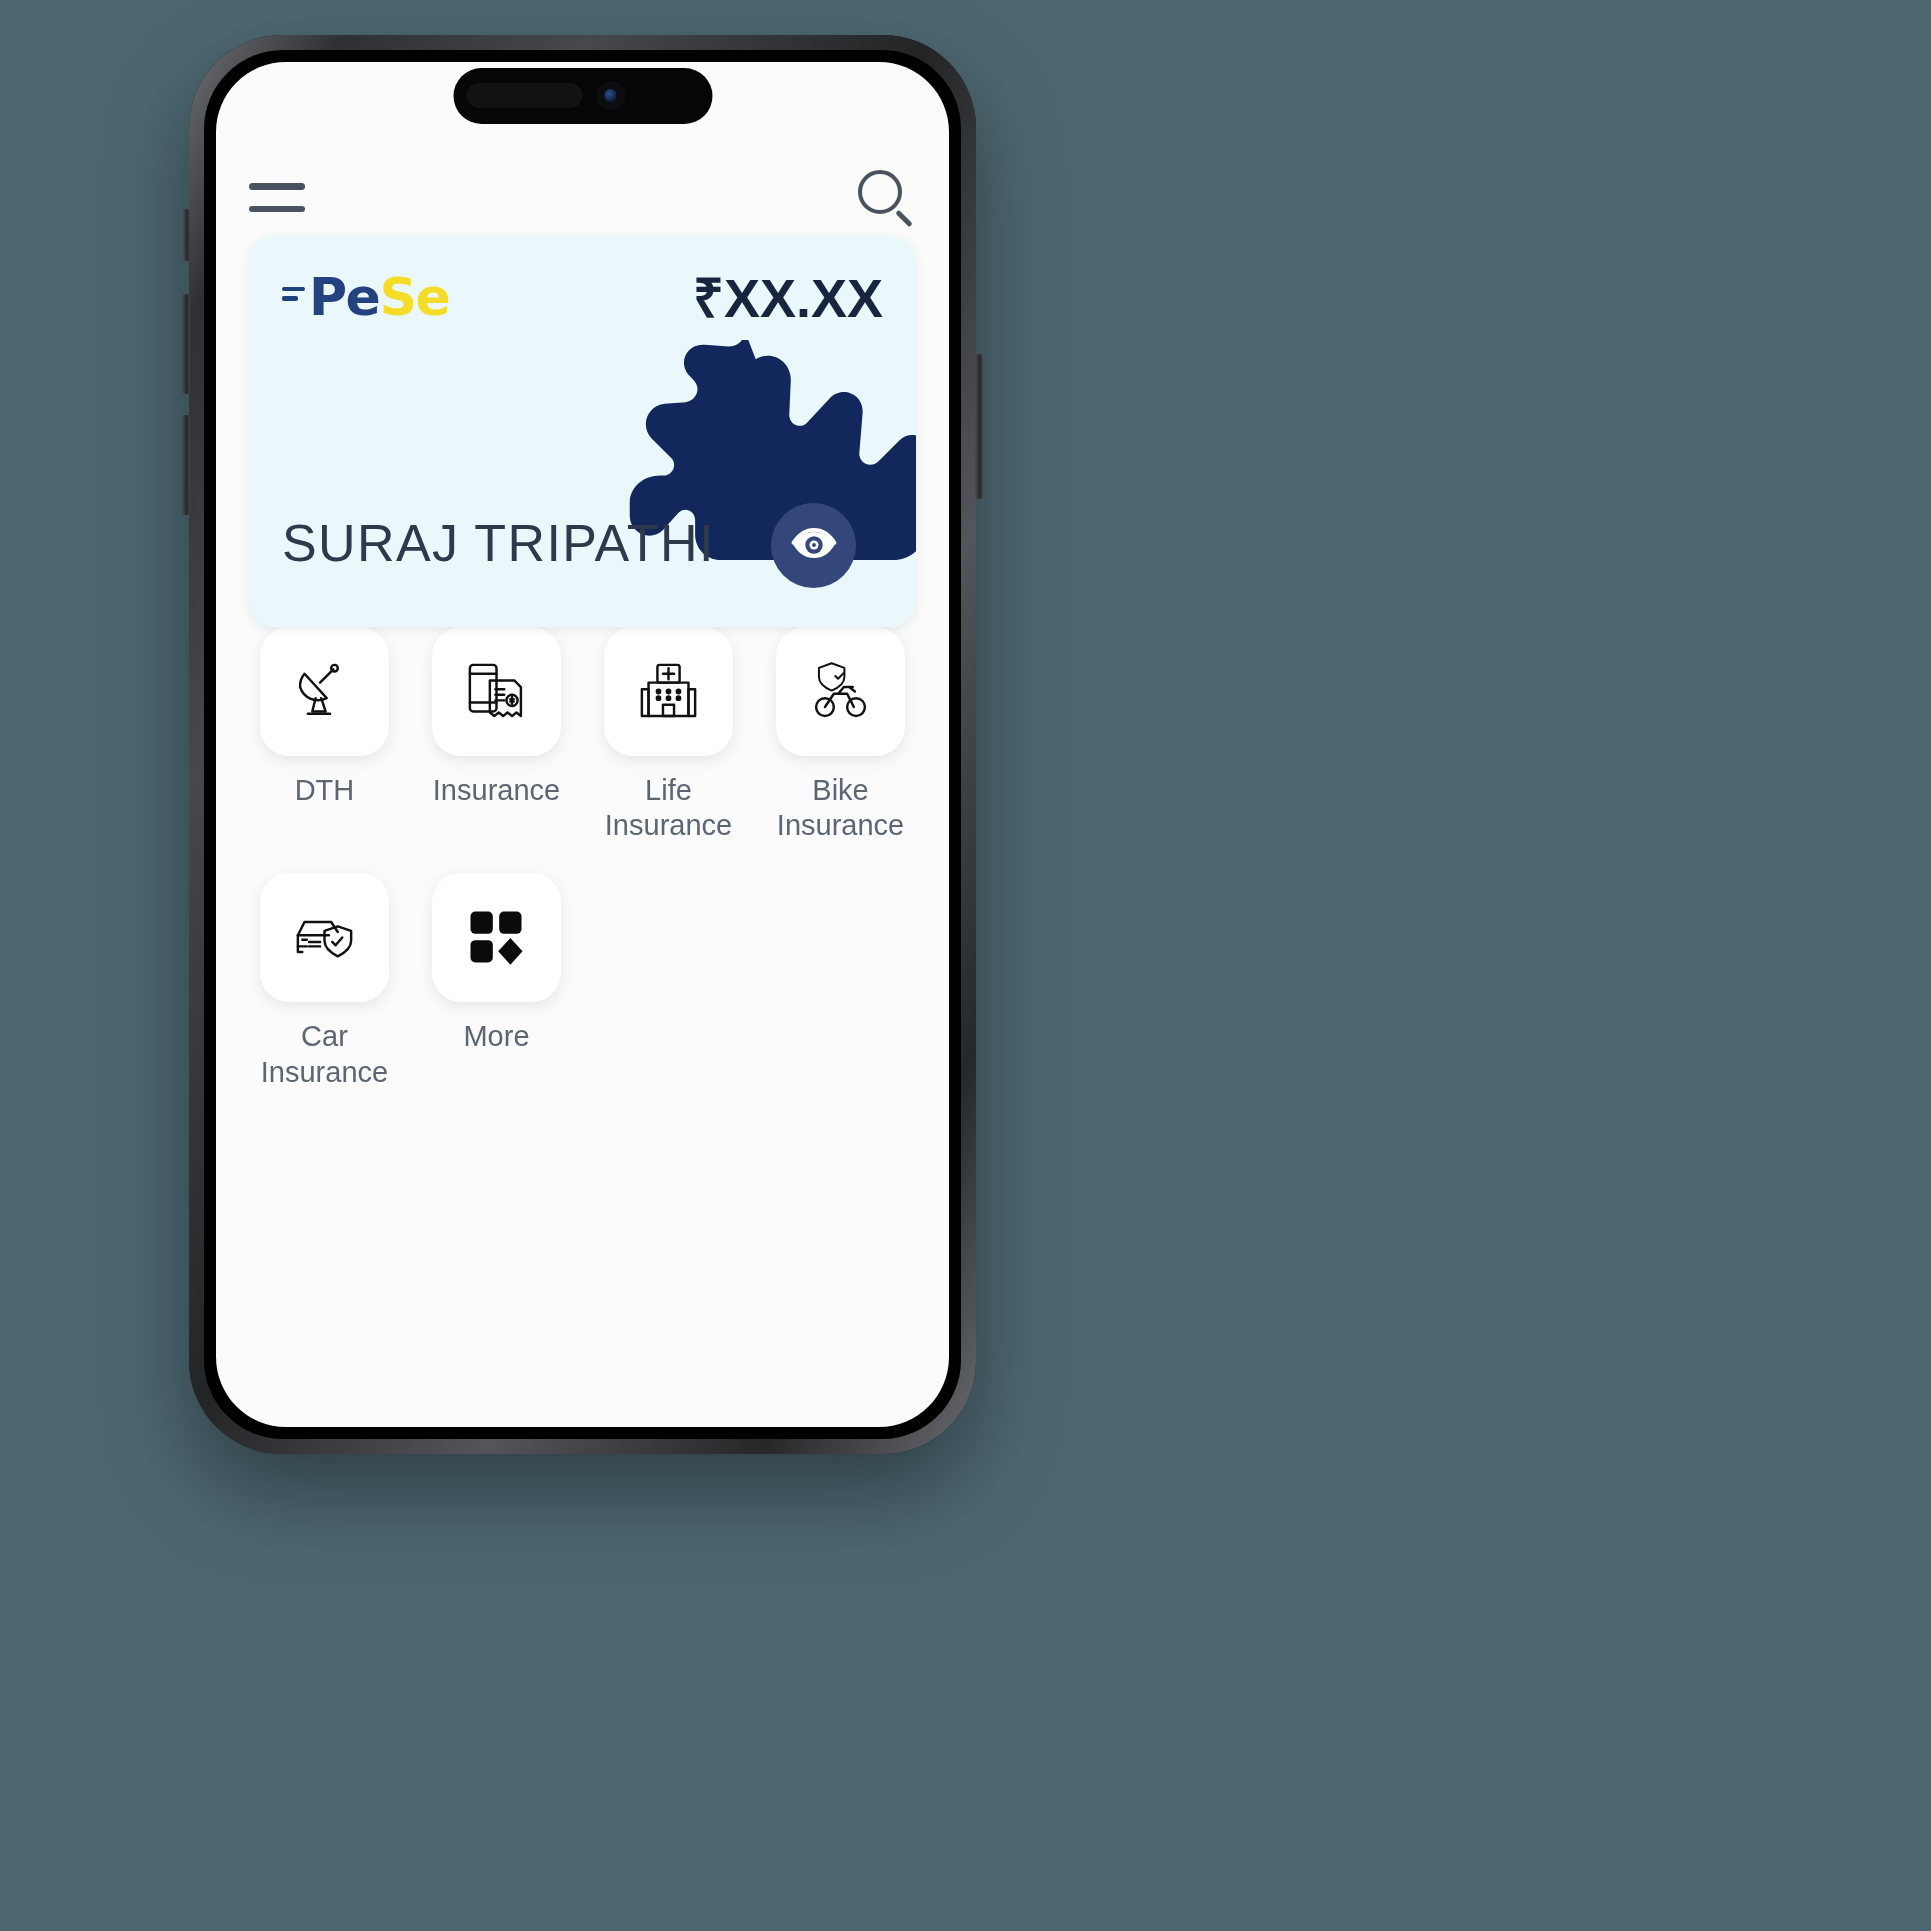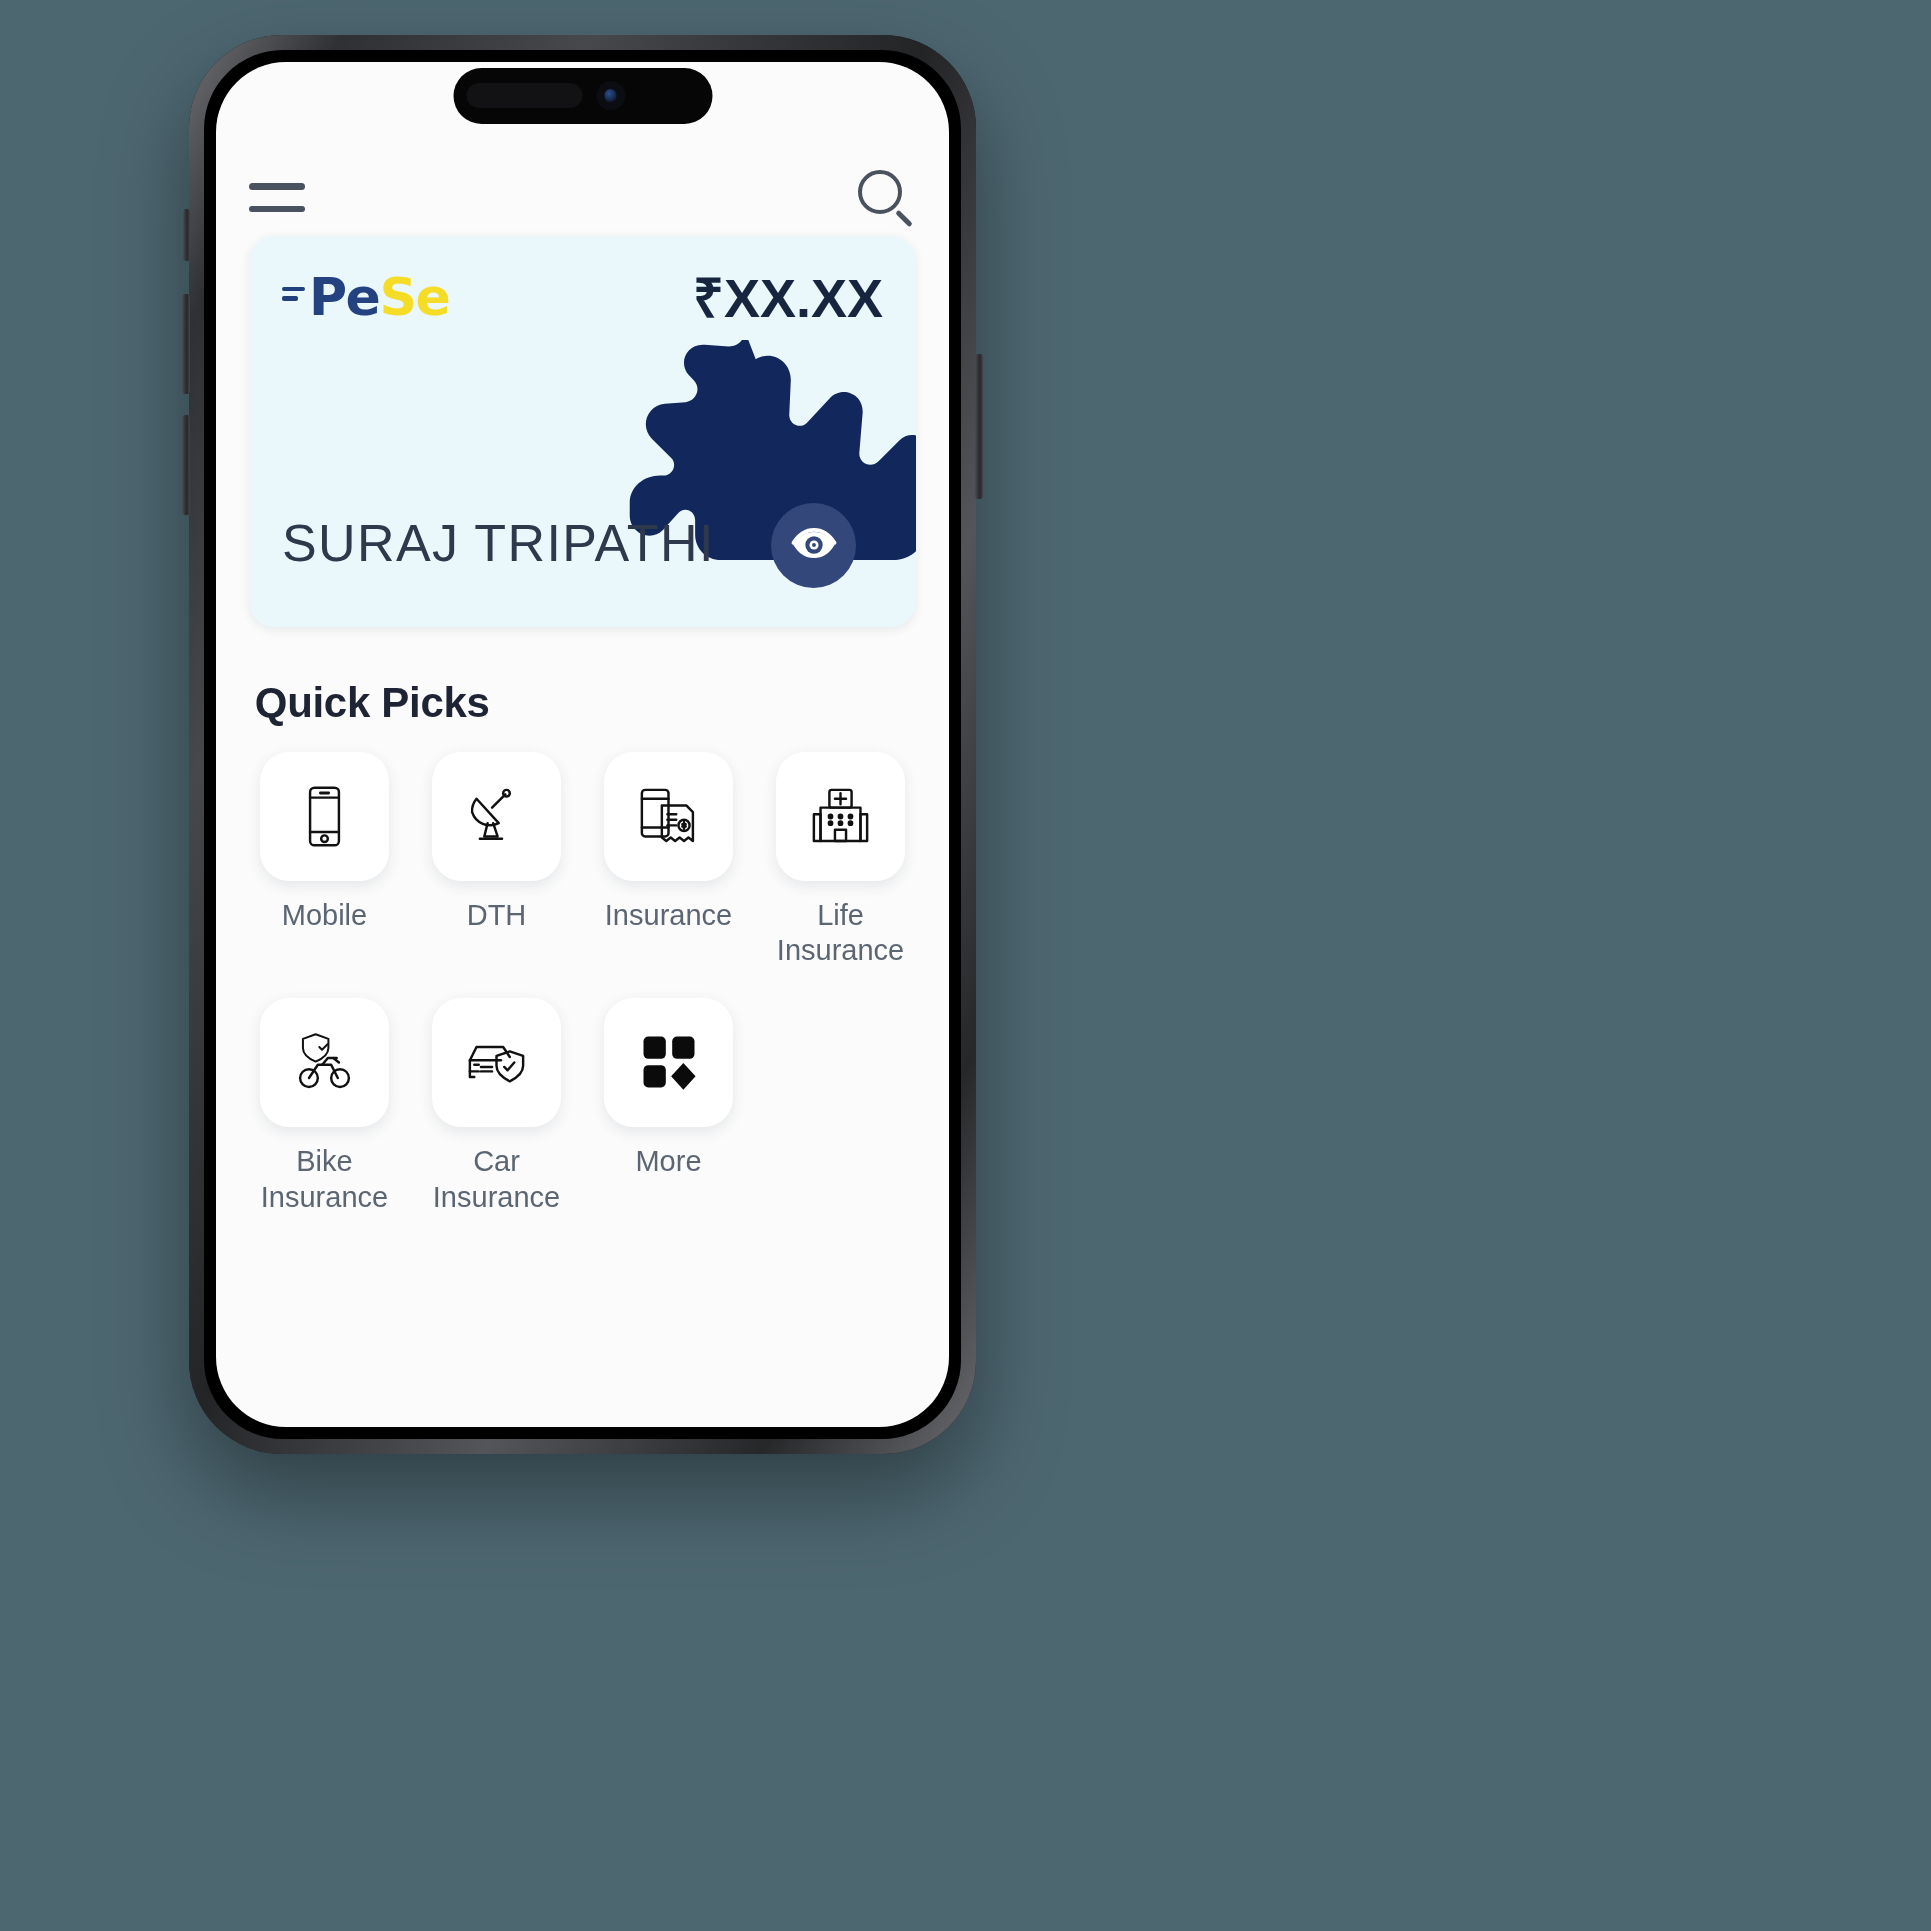--- a/index.html
+++ b/index.html
@@ -446,35 +446,23 @@
               <svg width="52" height="52" viewBox="0 0 48 48" fill="none">
                 <path d="M5 24c5-8 11-12 19-12s14 4 19 12c-5 8-11 12-19 12S10 32 5 24z" fill="#fff"></path>
                 <circle cx="24" cy="24" r="8" fill="#33477a"></circle>
                 <circle cx="24" cy="24" r="4.2" fill="#fff"></circle>
                 <circle cx="24" cy="24" r="1.8" fill="#33477a"></circle>
                 <path d="M5 22c5-8 11-12 19-12s14 4 19 12" stroke="#fff" stroke-width="3.4" fill="none" stroke-linecap="round"></path>
               </svg>
             </div>
           </div>
 
-          <div class="sec-title">Quick Picks</div>
 
           <div class="grid4">
 
-            <div class="tile">
-              <div class="box">
-                <svg width="71" height="71" viewBox="0 0 64 64" fill="none" stroke="#111" stroke-width="2.2" stroke-linecap="round" stroke-linejoin="round">
-                  <rect x="19" y="6" width="26" height="52" rx="4"></rect>
-                  <path d="M19 15h26M19 46h26"></path>
-                  <rect x="27" y="9.5" width="10" height="2.6" rx="1.3" fill="#111" stroke="none"></rect>
-                  <circle cx="32" cy="52" r="3"></circle>
-                </svg>
-              </div>
-              <div class="lbl">Mobile</div>
-            </div>
 
             <div class="tile">
               <div class="box">
                 <svg width="71" height="71" viewBox="0 0 64 64" fill="none" stroke="#111" stroke-width="2.2" stroke-linecap="round" stroke-linejoin="round">
                   <path d="M10 28a17 17 0 0 0 24 10L14 16a17 17 0 0 0-4 12z"></path>
                   <path d="M28 24l12-12"></path>
                     <circle cx="41" cy="11" r="3"></circle>
                   <path d="M24 38l-3 12h12l-4-12"></path>
                     <path d="M17 52h20"></path>
                 </svg>

